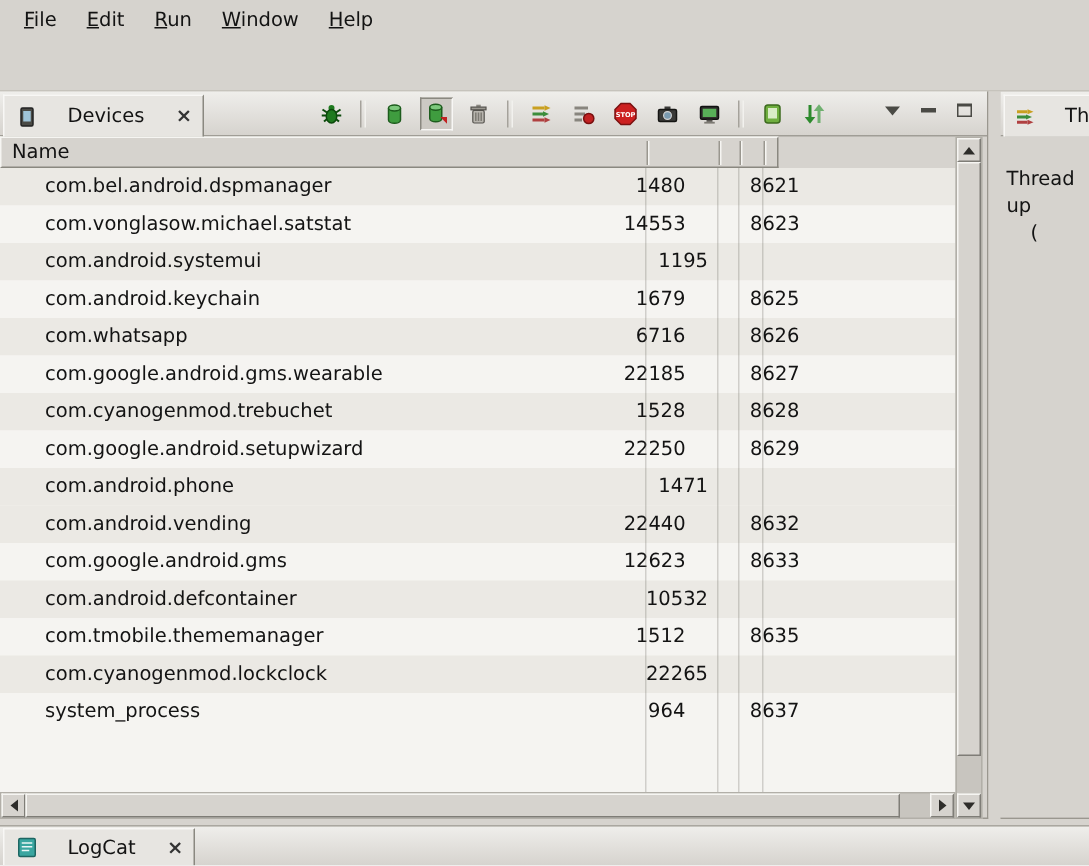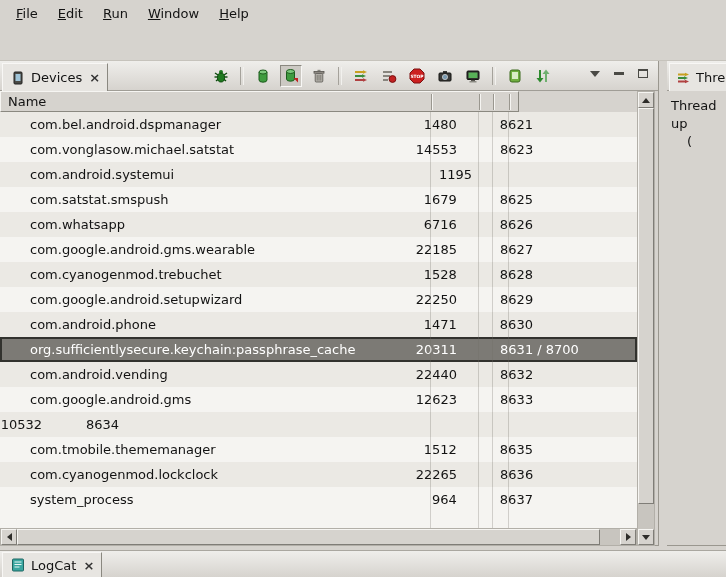--- a/index.html
+++ b/index.html
@@ -19,21 +19,21 @@
   .devices-panel { position:absolute; left:0; top:61px; width:659px; height:485px;
     border-right:1px solid #9a978f; border-bottom:1px solid #9a978f; box-sizing:border-box; }
   .threads-panel { position:absolute; left:667px; top:61px; width:59px; height:485px;
     overflow:hidden; border-bottom:1px solid #9a978f; box-sizing:border-box; }
   .sash-v { position:absolute; left:659px; top:61px; width:8px; height:485px; background:#d6d3ce; }
   .sash-h { position:absolute; left:0; top:546px; width:726px; height:4px; background:#d6d3ce; }
   .tabbar { position:absolute; left:0; top:0; right:0; height:30px;
     background:linear-gradient(#efeeeb,#d6d3ce);
     border-bottom:1px solid #a09d96; box-sizing:border-box; }
   .tab { position:absolute; left:2px; top:2px; height:28px; z-index:2;
-    display:flex; align-items:center; gap:5px; padding:0 7px;
+    display:flex; align-items:center; gap:19px; padding:0 7px;
     background:#e7e5e1; box-sizing:border-box; white-space:nowrap;
     border-top:1px solid #f8f7f5; border-left:1px solid #f8f7f5; border-right:1px solid #8a8880; }
   .tab-close { font-weight:bold; font-size:13px; color:#333; margin-left:2px; cursor:default; }
   
   .tab-toolbar { position:absolute; left:210px; top:3px; height:24px;
     display:flex; align-items:center; gap:6px; }
   .icon-btn { width:22px; height:22px; display:flex; align-items:center;
     justify-content:center; box-sizing:border-box; }
   .icon-btn.pressed { border:1px solid; border-color:#8a8880 #f8f7f5 #f8f7f5 #8a8880;
     background:#ccc9c3; }
@@ -76,21 +76,21 @@
     display:flex; align-items:center; justify-content:center; }
   .sb-btn { width:16px; height:16px; }
   .arr-up { width:0; height:0; border-left:4px solid transparent; border-right:4px solid transparent; border-bottom:5px solid #2e2d2a; }
   .arr-down { width:0; height:0; border-left:4px solid transparent; border-right:4px solid transparent; border-top:5px solid #2e2d2a; }
   .arr-left { width:0; height:0; border-top:4px solid transparent; border-bottom:4px solid transparent; border-right:5px solid #2e2d2a; }
   .arr-right { width:0; height:0; border-top:4px solid transparent; border-bottom:4px solid transparent; border-left:5px solid #2e2d2a; }
   .vthumb { left:0; top:16px; width:16px; height:396px; }
   .hthumb { left:16px; top:0; width:583px; height:16px; }
   
   .threads-content { position:absolute; left:0; top:30px; right:0; bottom:0;
-    background:#d6d3ce; padding:6px 4px; box-sizing:border-box; line-height:18px; }
+    background:#d6d3ce; padding:20px 4px; box-sizing:border-box; line-height:18px; }
   .threads-line2 { padding-left:16px; }
   
   .logcat-bar { position:absolute; left:0; top:550px; width:726px; height:27px;
     background:linear-gradient(#efeeeb,#d6d3ce); border-top:1px solid #aaa7a0; box-sizing:border-box; }
   .logcat-bar .tab { height:25px; top:1px; }
 </style>
 </head>
 <body>
 
 <div class="window">
@@ -249,21 +249,21 @@
             <span class="cell-b"></span>
             <span class="cell-port">8623</span>
           </div>
           <div class="trow stripe-a">
             <span class="cell-name">com.android.systemui</span>
             <span class="cell-pid">1195</span>
             <span class="cell-a"></span>
             <span class="cell-b"></span>
           </div>
           <div class="trow stripe-b">
-            <span class="cell-name">com.satstat.smspush</span>
+            <span class="cell-name">com.android.keychain</span>
             <span class="cell-pid">1679</span>
             <span class="cell-a"></span>
             <span class="cell-b"></span>
             <span class="cell-port">8625</span>
           </div>
           <div class="trow stripe-a">
             <span class="cell-name">com.whatsapp</span>
             <span class="cell-pid">6716</span>
             <span class="cell-a"></span>
             <span class="cell-b"></span>
@@ -288,62 +288,53 @@
             <span class="cell-pid">22250</span>
             <span class="cell-a"></span>
             <span class="cell-b"></span>
             <span class="cell-port">8629</span>
           </div>
           <div class="trow stripe-a">
             <span class="cell-name">com.android.phone</span>
             <span class="cell-pid">1471</span>
             <span class="cell-a"></span>
             <span class="cell-b"></span>
-            <span class="cell-port">8630</span>
-          </div>
-          <div class="trow stripe-b selected">
-            <span class="cell-name">org.sufficientlysecure.keychain:passphrase_cache</span>
-            <span class="cell-pid">20311</span>
-            <span class="cell-a"></span>
-            <span class="cell-b"></span>
-            <span class="cell-port">8631 / 8700</span>
           </div>
           <div class="trow stripe-a">
             <span class="cell-name">com.android.vending</span>
             <span class="cell-pid">22440</span>
             <span class="cell-a"></span>
             <span class="cell-b"></span>
             <span class="cell-port">8632</span>
           </div>
           <div class="trow stripe-b">
             <span class="cell-name">com.google.android.gms</span>
             <span class="cell-pid">12623</span>
             <span class="cell-a"></span>
             <span class="cell-b"></span>
             <span class="cell-port">8633</span>
           </div>
           <div class="trow stripe-a">
+            <span class="cell-name">com.android.defcontainer</span>
             <span class="cell-pid">10532</span>
             <span class="cell-a"></span>
             <span class="cell-b"></span>
-            <span class="cell-port">8634</span>
           </div>
           <div class="trow stripe-b">
             <span class="cell-name">com.tmobile.thememanager</span>
             <span class="cell-pid">1512</span>
             <span class="cell-a"></span>
             <span class="cell-b"></span>
             <span class="cell-port">8635</span>
           </div>
           <div class="trow stripe-a">
             <span class="cell-name">com.cyanogenmod.lockclock</span>
             <span class="cell-pid">22265</span>
             <span class="cell-a"></span>
             <span class="cell-b"></span>
-            <span class="cell-port">8636</span>
           </div>
           <div class="trow stripe-b">
             <span class="cell-name">system_process</span>
             <span class="cell-pid">964</span>
             <span class="cell-a"></span>
             <span class="cell-b"></span>
             <span class="cell-port">8637</span>
           </div>
         </div>
       <span class="grid-line" style="left:430px"></span>

